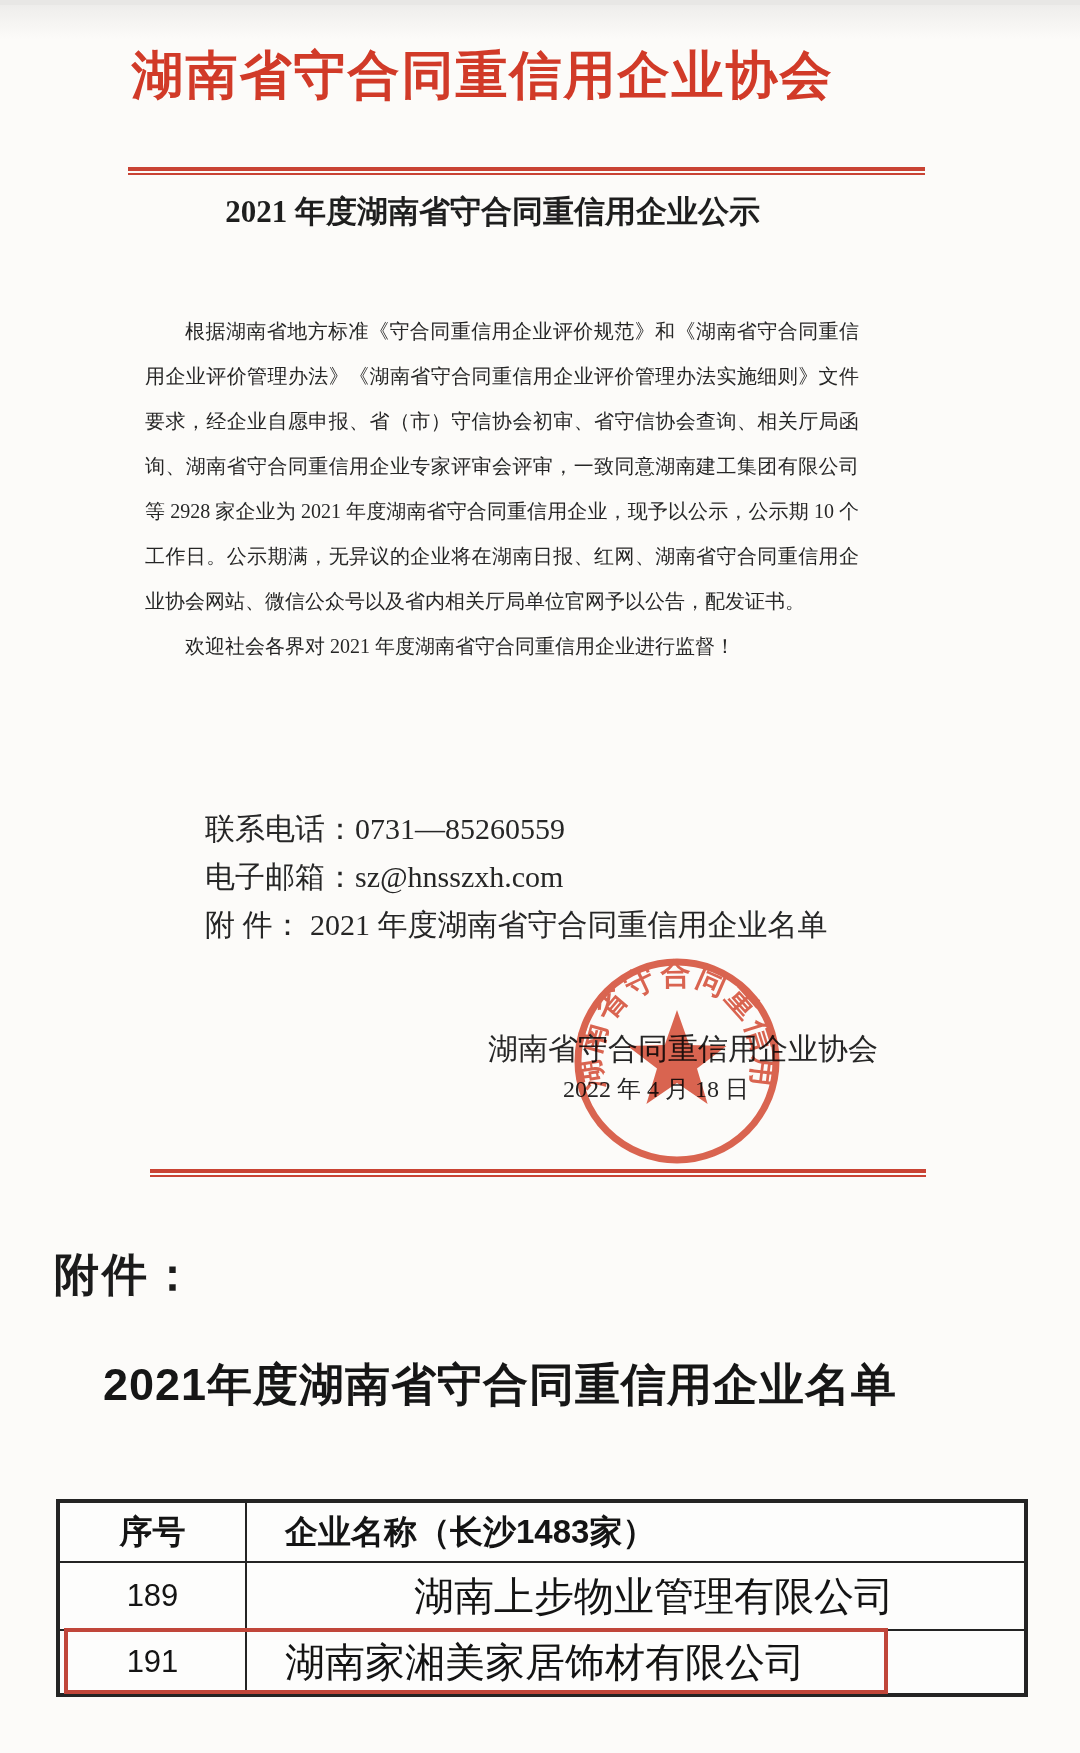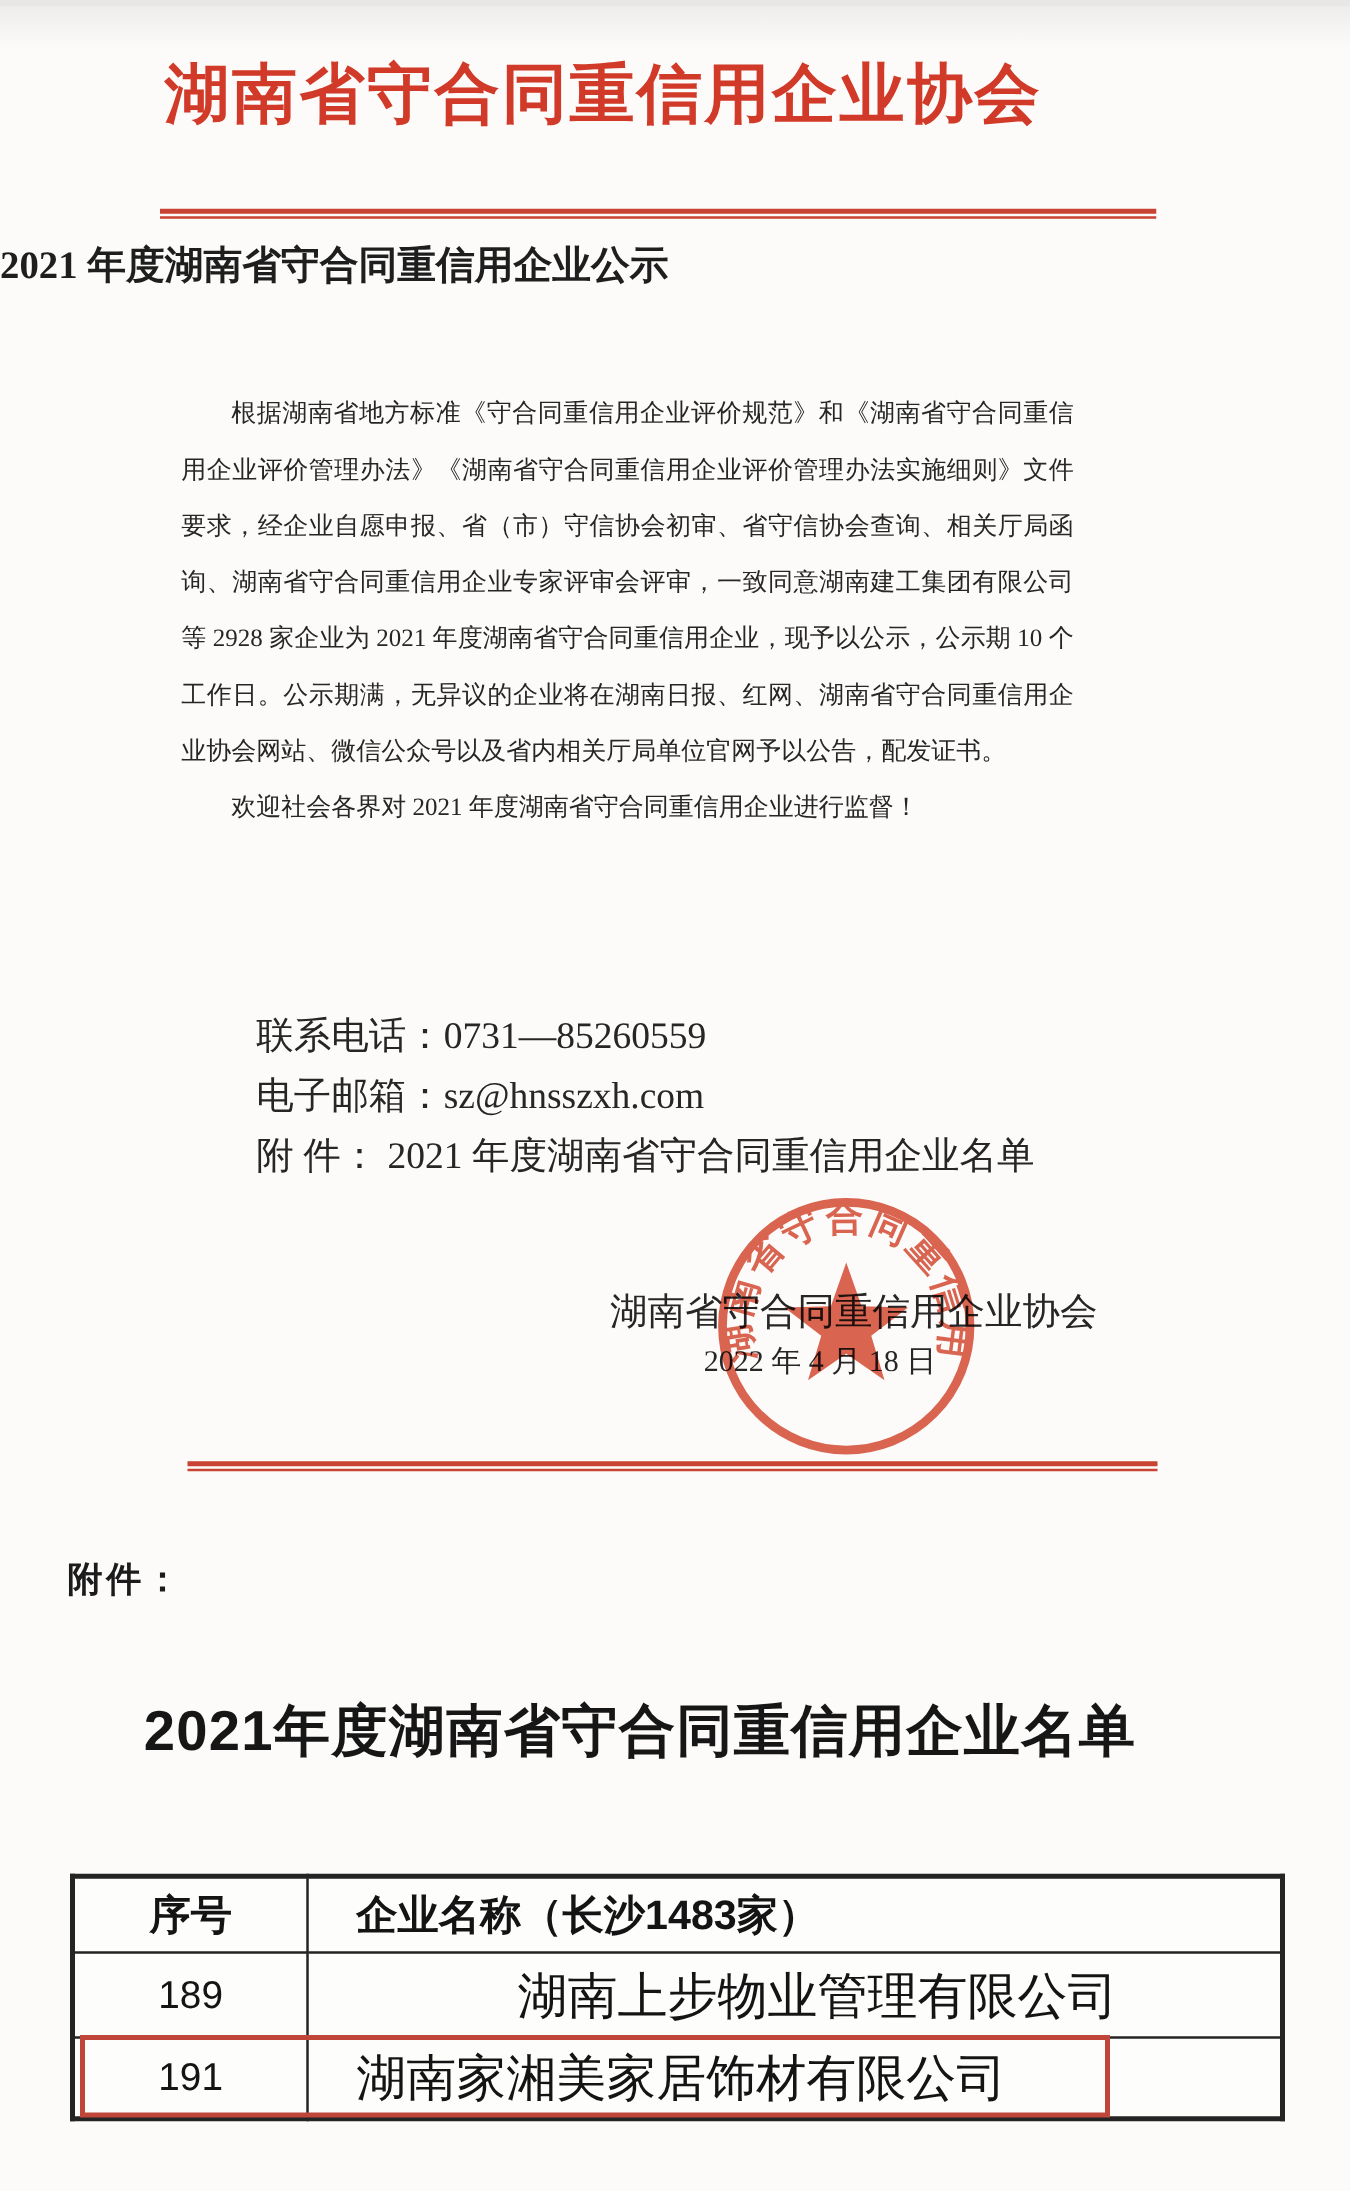--- a/index.html
+++ b/index.html
@@ -14,21 +14,21 @@
     position:absolute; left:0; top:36px; width:965px; margin:0;
     text-align:center; font-size:52px; font-weight:700; letter-spacing:2px;
     color:#d13a28; font-family:"Liberation Serif","DejaVu Serif",serif;
   }
   .red-rule{position:absolute; height:8px;
     border-top:4px solid #c94334; border-bottom:2px solid #c94334; box-sizing:border-box;}
   .rule-top{left:128px; top:162px; width:797px;}
   .rule-bottom{left:150px; top:1164px; width:776px;}
   .doc-title{
     position:absolute; left:0; top:186px; width:985px; margin:0;
-    text-align:left; font-size:31px; font-weight:600; color:#1e1e1e;
+    text-align:center; font-size:31px; font-weight:600; color:#1e1e1e;
   }
   
   .letter-body{
     position:absolute; left:145px; top:304px; width:714px;
     font-size:20px; line-height:45px; text-align:justify; color:#262626;
   }
   .letter-body p{margin:0; text-indent:2em;}
   .contact-lines{
     position:absolute; left:145px; top:800px; width:714px;
     font-size:30px; line-height:48px; color:#262626;
@@ -43,28 +43,27 @@
     font-size:24px; color:#262626; white-space:nowrap;
   }
   
   .seal{
     position:absolute; left:571px; top:950px; width:212px; height:212px;
     opacity:.88; mix-blend-mode:multiply;
   }
   
   .attach-label{
     position:absolute; left:54px; top:1240px; margin:0;
-    font-size:28px; font-weight:600; letter-spacing:3px; color:#1b1b1b;
+    font-size:45px; font-weight:600; letter-spacing:3px; color:#1b1b1b;
     font-family:"Liberation Sans","DejaVu Sans",sans-serif;
   }
   .attach-title{
     position:absolute; left:0; top:1350px; width:1000px; margin:0;
     text-align:center; font-size:45px; font-weight:600; letter-spacing:1px; color:#161616;
     font-family:"Liberation Sans","DejaVu Sans",sans-serif;
-    padding-left:12px;
   }
   
   .roster{
     position:absolute; left:56px; top:1494px; width:972px;
     border-collapse:collapse; table-layout:fixed;
     font-family:"Liberation Sans","DejaVu Sans",sans-serif; color:#141414;
     border:4px solid #242424;
   }
   .roster col.c1{width:188px;}
   .roster th,.roster td{border:2px solid #242424; background:#fdfdfc;}

